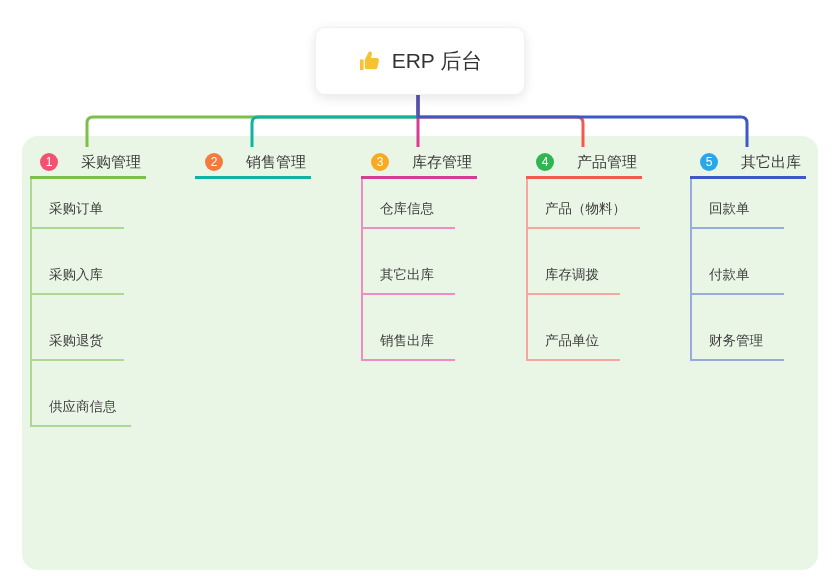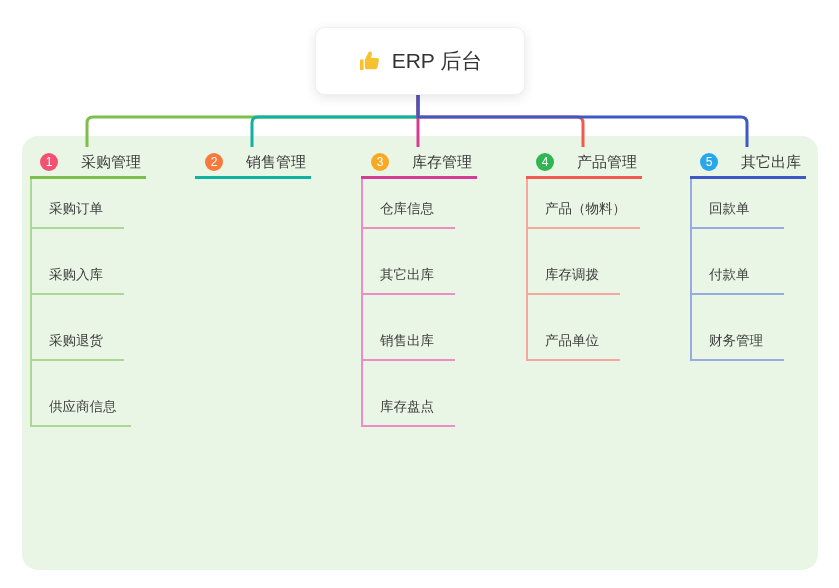--- a/index.html
+++ b/index.html
@@ -104,23 +104,20 @@
     <div class="branch-items">
         <div class="item">
           <span>仓库信息</span>
         </div>
         <div class="item">
           <span>其它出库</span>
         </div>
         <div class="item">
           <span>销售出库</span>
         </div>
-        <div class="item">
-          <span>库存盘点</span>
-        </div>
       </div>
   </div>
     <div class="branch" style="left: 526px; --line: #f25a4d; --subline: #f8a7a0;">
     <div class="branch-head">
       <span class="badge" style="background: rgb(47, 181, 81);">4</span>
       <span class="branch-label">产品管理</span>
     </div>
     <div class="branch-items">
         <div class="item">
           <span>产品（物料）</span>

